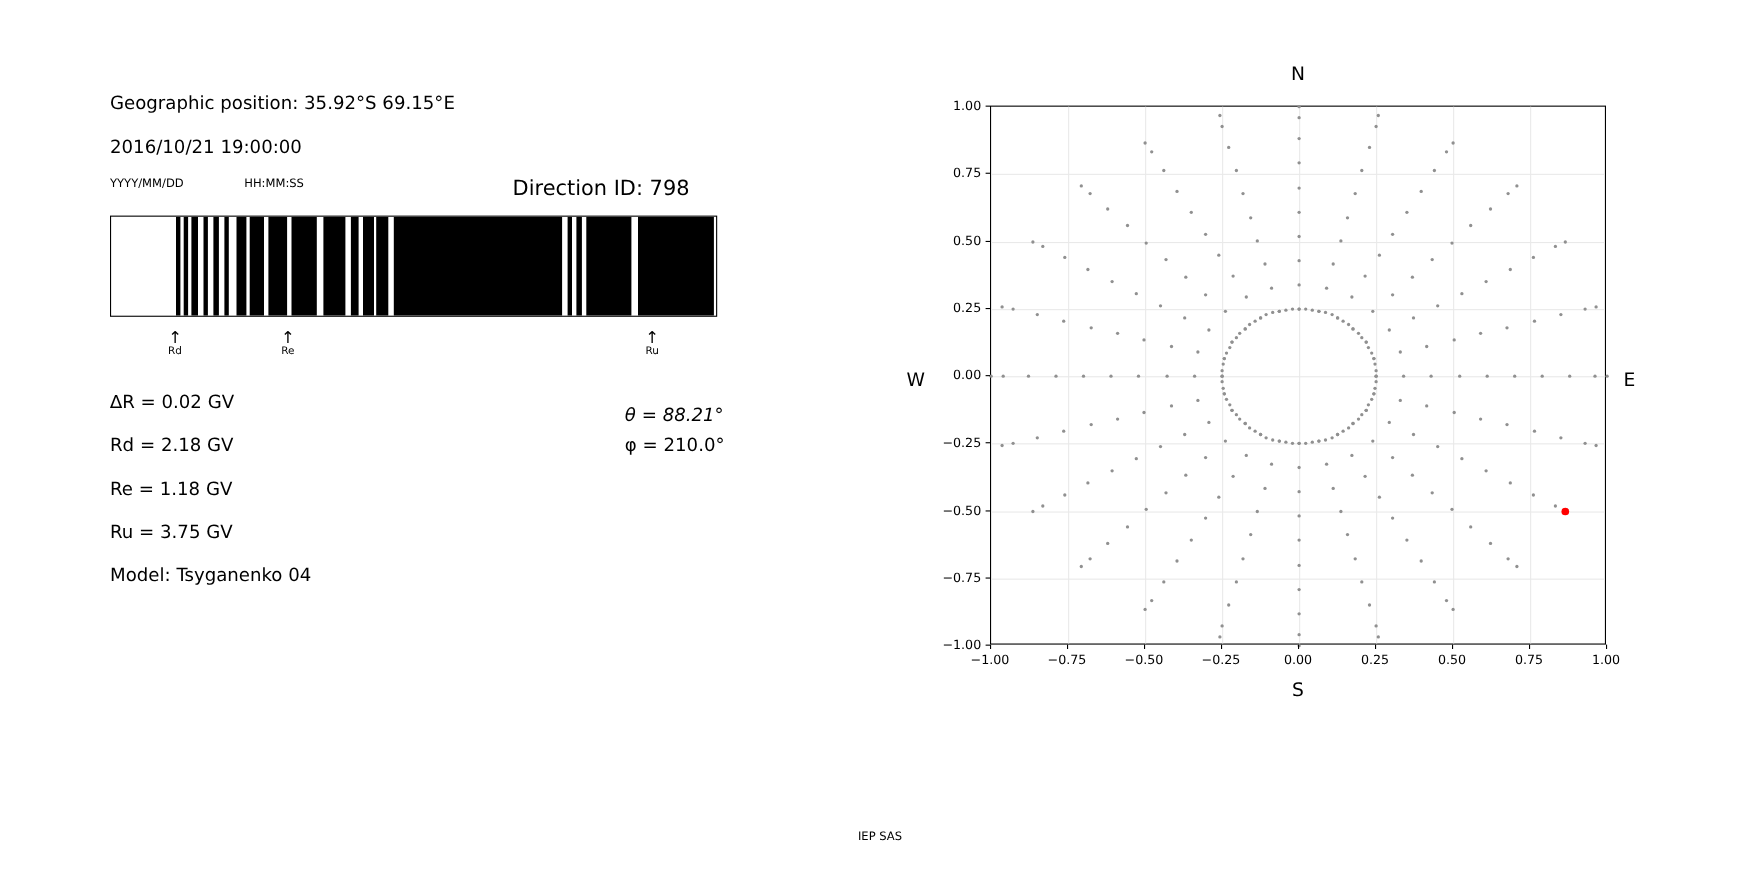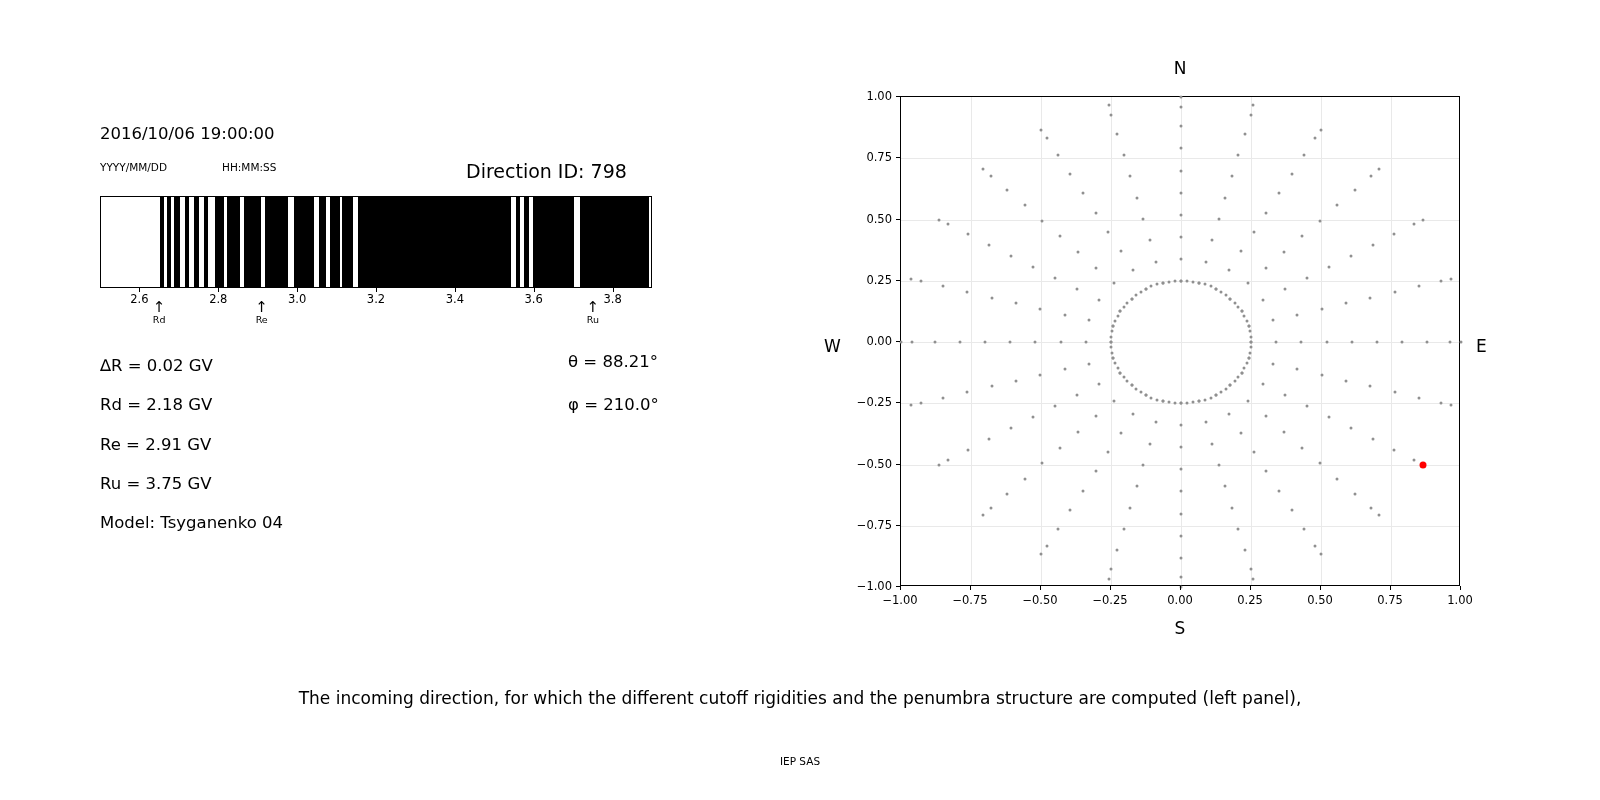--- a/index.html
+++ b/index.html
@@ -40,21 +40,21 @@
   .marker .arrow{font-size:15px;line-height:14px;}
   .marker .mlabel{font-size:9.5px;line-height:12px;}
 
   .infoL{left:100px;font-size:16.5px;}
   .infoR{left:568px;font-size:16.5px;}
   #dR{top:356px;}
   #Rd{top:395px;}
   #Re{top:435px;}
   #Ru{top:474px;}
   #model{top:513px;}
-  #theta{top:352px;}
+  #theta{top:368px;font-style:italic;}
   #phi{top:395px;}
 
   
   #right-panel{left:800px;top:0;width:800px;height:660px;}
   #plot-frame{
     position:absolute;left:100px;top:96px;width:560px;height:490px;
     border:1px solid #000000;box-sizing:border-box;background:#ffffff;
   }
   #plot-frame .gridv{position:absolute;top:0;bottom:0;width:1px;background:#e9e9e9;}
   #plot-frame .gridh{position:absolute;left:0;right:0;height:1px;background:#e9e9e9;}
@@ -76,21 +76,22 @@
     left:0;top:682px;width:1600px;text-align:center;
     font-size:17px;line-height:32px;
   }
   #footer{left:0;top:755px;width:1600px;text-align:center;font-size:10.5px;}
 </style>
 </head>
 <body>
 
 <div class="abs" id="left-panel">
 
-  <div class="abs" id="datetime">2016/10/06 19:00:00</div>
+  <div class="abs" id="geo-position">Geographic position: 35.92°S 69.15°E</div>
+  <div class="abs" id="datetime">2016/10/21 19:00:00</div>
   <div class="abs" id="date-format-label">YYYY/MM/DD</div>
   <div class="abs" id="time-format-label">HH:MM:SS</div>
   <div class="abs" id="direction-id">Direction ID: 798</div>
 
   <div class="abs" id="penumbra-wrap">
     <div id="penumbra-bar">
         <div class="band" style="left: 59.1429px; width: 3.94286px;"></div>
         <div class="band" style="left: 66.24px; width: 3.94286px;"></div>
         <div class="band" style="left: 73.3371px; width: 5.52px;"></div>
         <div class="band" style="left: 83.5886px; width: 3.94286px;"></div>
@@ -105,54 +106,38 @@
         <div class="band" style="left: 228.686px; width: 9.85714px;"></div>
         <div class="band" style="left: 241.303px; width: 11.04px;"></div>
         <div class="band" style="left: 257.074px; width: 152.983px;"></div>
         <div class="band" style="left: 414.789px; width: 3.94286px;"></div>
         <div class="band" style="left: 422.674px; width: 5.12571px;"></div>
         <div class="band" style="left: 431.743px; width: 41.4px;"></div>
         <div class="band" style="left: 478.663px; width: 69.3943px;"></div>
       </div>
   </div>
 
-  <div class="abs" id="penumbra-axis">
-      <div class="tickline" style="left: 39.4286px;"></div>
-      <div class="ticklabel" style="left: 39.4286px;">2.6</div>
-      <div class="tickline" style="left: 118.286px;"></div>
-      <div class="ticklabel" style="left: 118.286px;">2.8</div>
-      <div class="tickline" style="left: 197.143px;"></div>
-      <div class="ticklabel" style="left: 197.143px;">3.0</div>
-      <div class="tickline" style="left: 276px;"></div>
-      <div class="ticklabel" style="left: 276px;">3.2</div>
-      <div class="tickline" style="left: 354.857px;"></div>
-      <div class="ticklabel" style="left: 354.857px;">3.4</div>
-      <div class="tickline" style="left: 433.714px;"></div>
-      <div class="ticklabel" style="left: 433.714px;">3.6</div>
-      <div class="tickline" style="left: 512.571px;"></div>
-      <div class="ticklabel" style="left: 512.571px;">3.8</div>
-    </div>
   <div class="abs" id="penumbra-markers" style="left:100px;top:300px;width:552px;height:48px;">
       <div class="marker" style="left: 39.1429px; top: 0px;">
         <div class="arrow">↑</div>
         <div class="mlabel">Rd</div>
       </div>
       <div class="marker" style="left: 141.657px; top: 0px;">
         <div class="arrow">↑</div>
         <div class="mlabel">Re</div>
       </div>
       <div class="marker" style="left: 472.857px; top: 0px;">
         <div class="arrow">↑</div>
         <div class="mlabel">Ru</div>
       </div>
     </div>
 
   <div class="abs infoL" id="dR">∆R = 0.02 GV</div>
   <div class="abs infoL" id="Rd">Rd = 2.18 GV</div>
-  <div class="abs infoL" id="Re">Re = 2.91 GV</div>
+  <div class="abs infoL" id="Re">Re = 1.18 GV</div>
   <div class="abs infoL" id="Ru">Ru = 3.75 GV</div>
   <div class="abs infoL" id="model">Model: Tsyganenko 04</div>
   <div class="abs infoR" id="theta">θ = 88.21°</div>
   <div class="abs infoR" id="phi">φ = 210.0°</div>
 </div>
 
 <div class="abs" id="right-panel">
   <div class="abs" id="lbl-N">N</div>
   <div class="abs" id="lbl-S">S</div>
   <div class="abs" id="lbl-W">W</div>
@@ -520,15 +505,14 @@
       <div class="tickmark-y" style="left: 96px; top: 218.5px;"></div>
       <div class="ytick" style="left: 48px; width: 44px; top: 218.5px;">0.50</div>
       <div class="tickmark-y" style="left: 96px; top: 157.25px;"></div>
       <div class="ytick" style="left: 48px; width: 44px; top: 157.25px;">0.75</div>
       <div class="tickmark-y" style="left: 96px; top: 96px;"></div>
       <div class="ytick" style="left: 48px; width: 44px; top: 96px;">1.00</div>
     </div>
 </div>
 
 <div class="abs" id="caption">
-  <div>The incoming direction, for which the different cutoff rigidities and the penumbra structure are computed (left panel),</div>
 </div>
 <div class="abs" id="footer">IEP SAS</div>
 
 </body></html>

